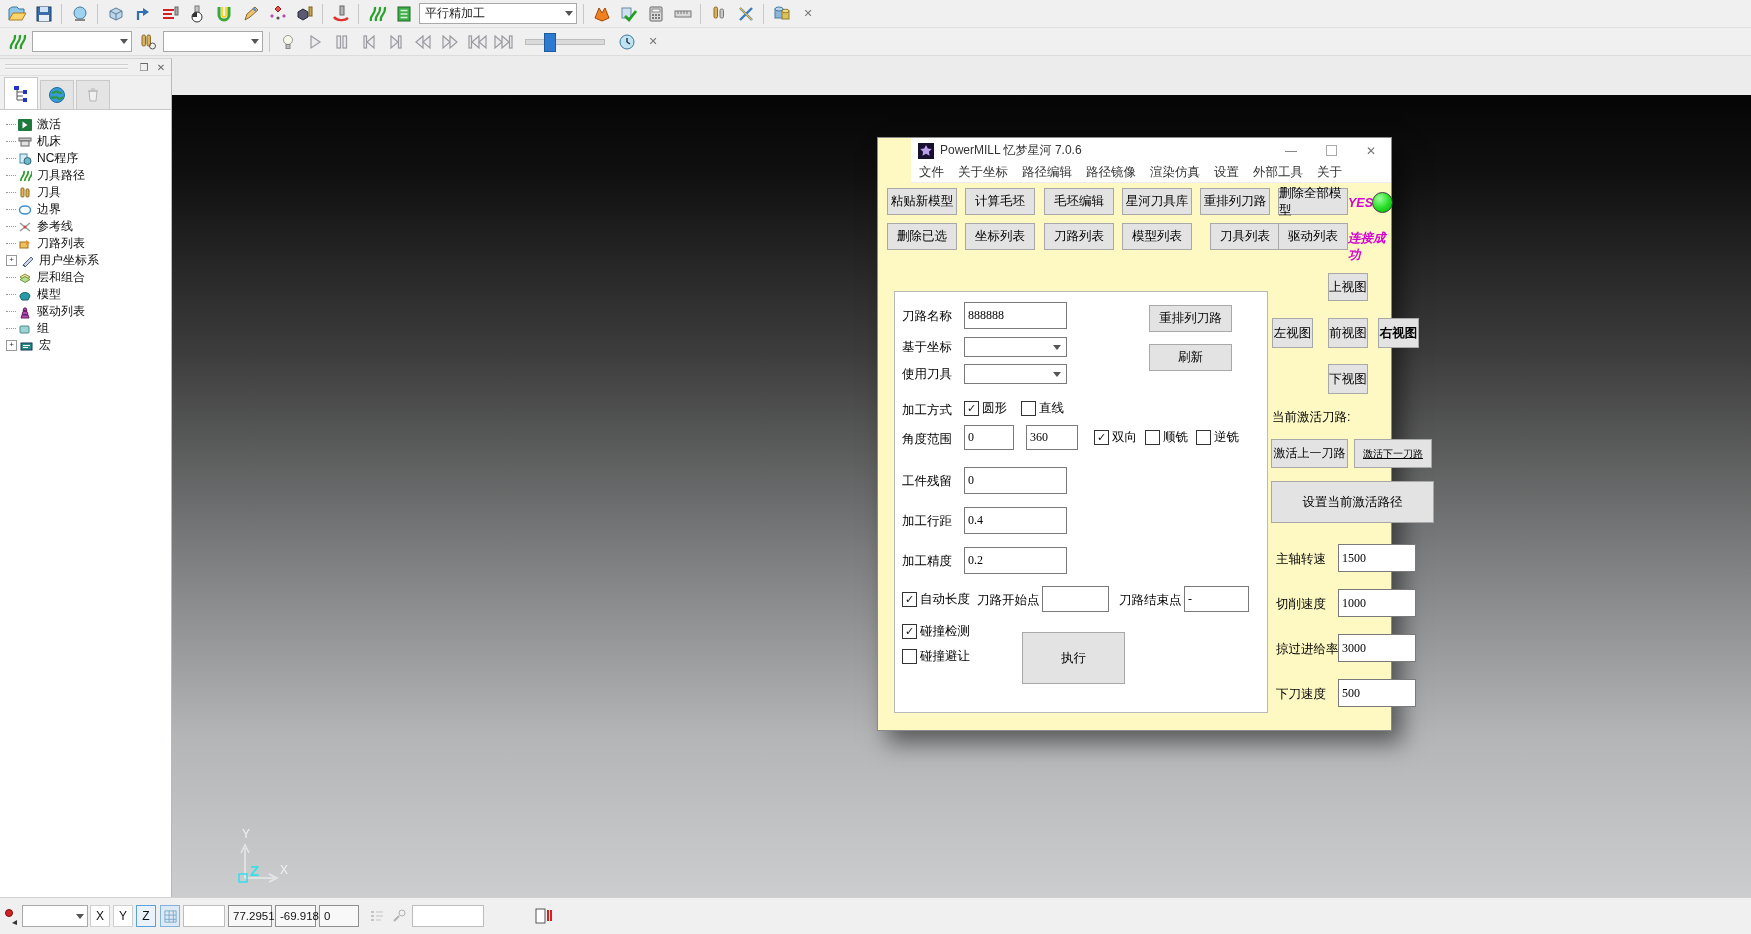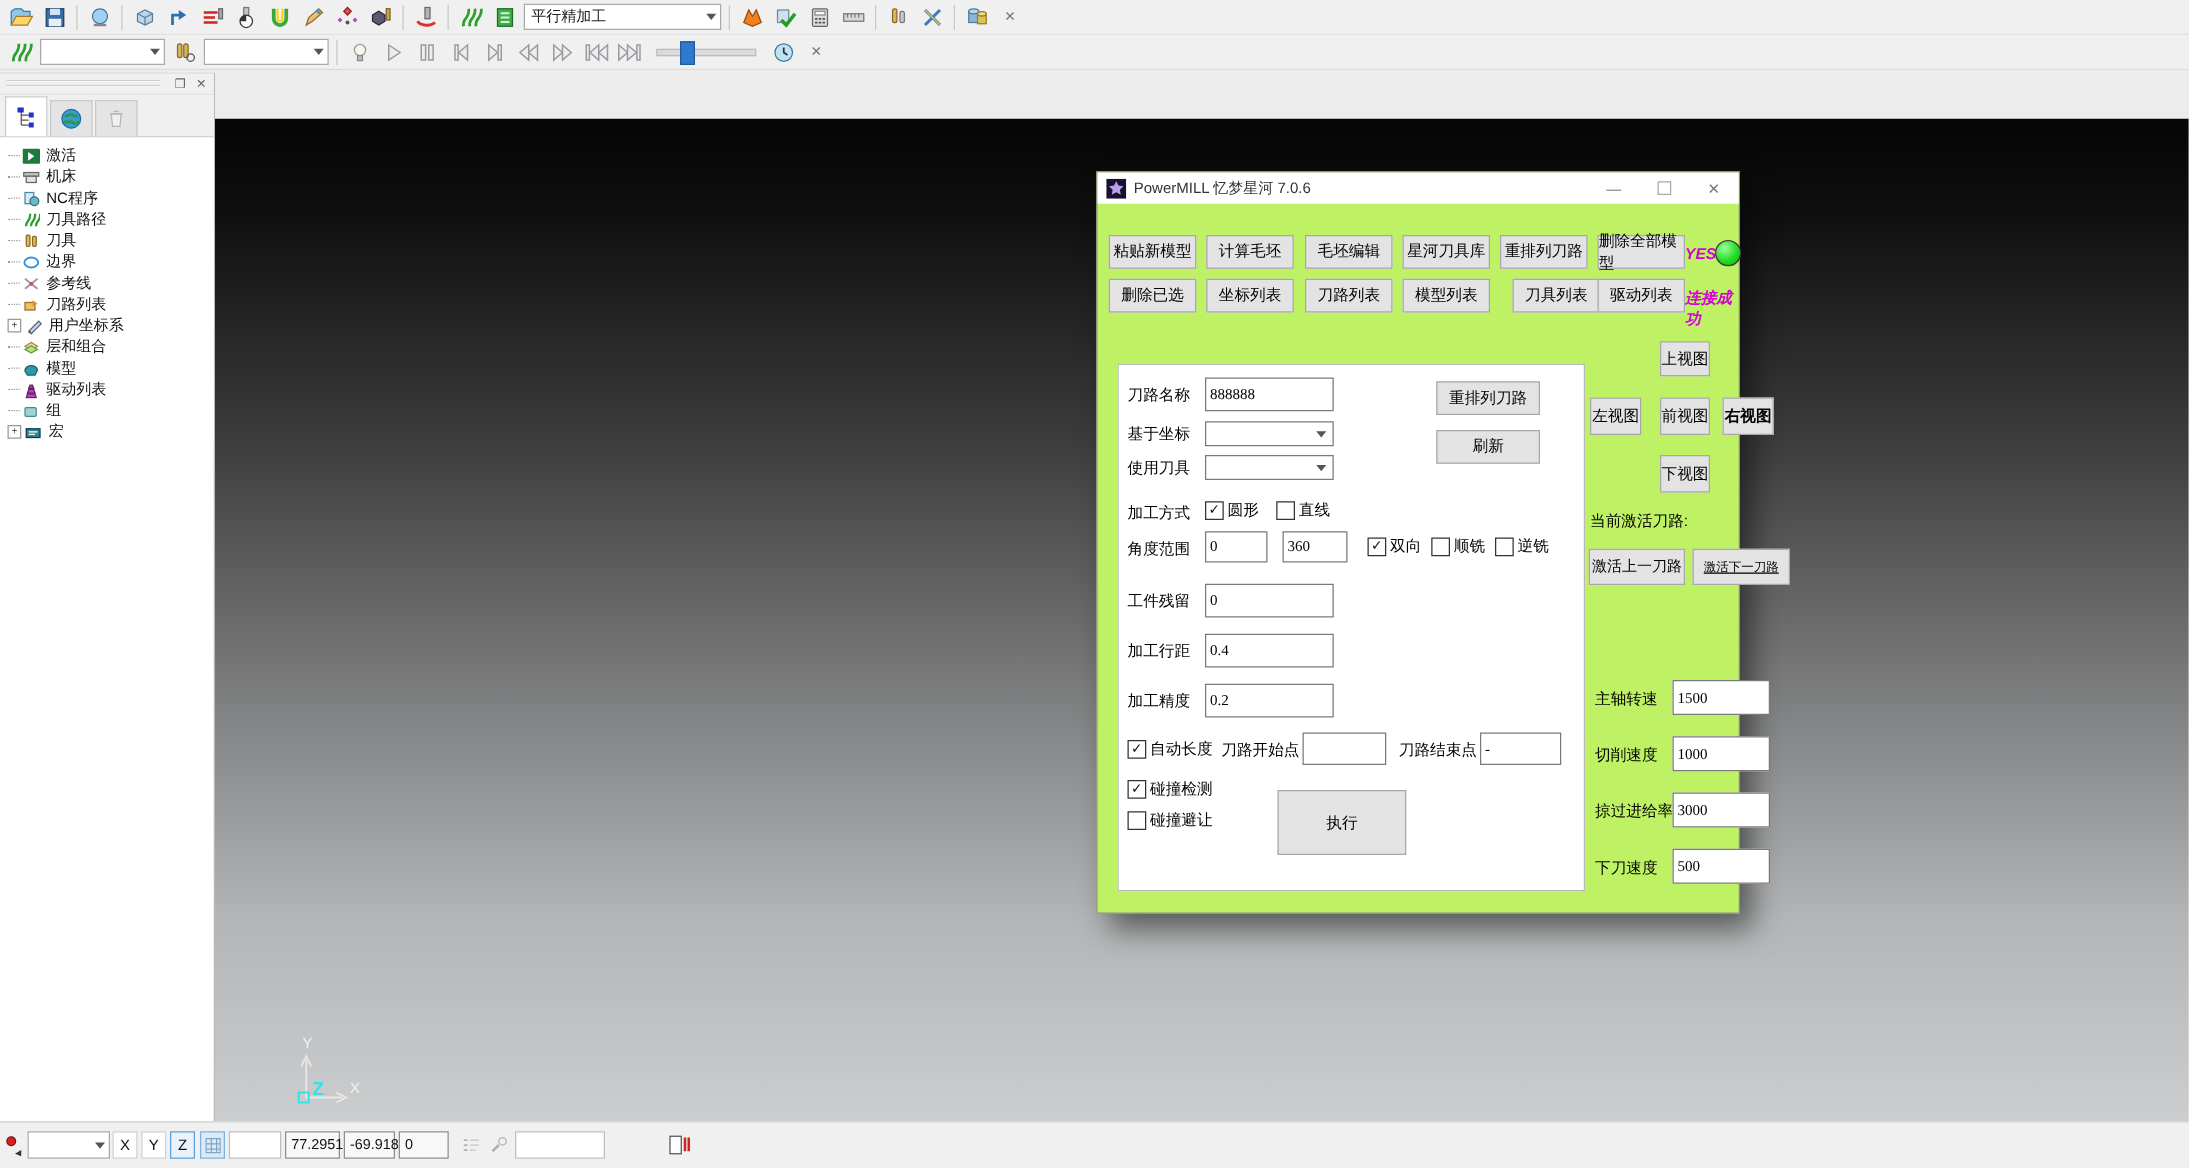--- a/index.html
+++ b/index.html
@@ -29,21 +29,21 @@
   #tree{padding:6px 0 0 6px;background:#fff;}
   .tree-row{display:flex;align-items:center;height:17px;white-space:nowrap;}
   .tree-dash{width:10px;height:1px;border-top:1px dotted #9a9a9a;margin-right:1px;flex:0 0 auto;}
   .tree-exp{width:9px;height:9px;border:1px solid #999;background:#fff;font-size:8px;line-height:7px;text-align:center;color:#333;margin-right:2px;flex:0 0 auto;}
   .tree-ico{width:16px;height:14px;display:flex;align-items:center;justify-content:center;margin-right:4px;flex:0 0 auto;}
   .tree-label{font-size:12px;color:#111;}
   
   #viewport{position:absolute;left:172px;top:95px;width:1579px;height:802px;background:linear-gradient(180deg,#050505 0%,#101010 10%,#3c3c3c 32%,#7e7f80 58%,#b3b5b6 80%,#cbcdce 100%);}
   #axis-triad{position:absolute;left:40px;bottom:4px;}
   
-  #dialog{position:absolute;left:877px;top:137px;width:515px;height:594px;background:#bef264;border:1px solid #8a8a8a;box-shadow:10px 12px 22px rgba(0,0,0,.5);box-sizing:border-box;}
+  #dialog{position:absolute;left:877px;top:137px;width:515px;height:594px;background:#fef9c3;border:1px solid #8a8a8a;box-shadow:10px 12px 22px rgba(0,0,0,.5);box-sizing:border-box;padding-left:33px;}
   #dlg-titlebar{height:25px;background:#fff;display:flex;align-items:center;padding-left:7px;}
   #dlg-title{margin-left:6px;color:#333;font-size:12px;}
   #dlg-winbtns{margin-left:auto;display:flex;height:100%;}
   .winbtn{width:40px;display:flex;align-items:center;justify-content:center;color:#777;font-size:12px;}
   .maxbox{width:9px;height:9px;border:1px solid #aaa;}
   #dlg-menubar{height:19px;background:#fff;display:flex;align-items:center;padding-left:8px;border-bottom:1px solid #ededed;}
   .menu-item{margin-right:14px;color:#333;font-size:12.5px;}
   .btn{position:absolute;background:#e3e3e3;border:1px solid #a8a8a8;display:flex;align-items:center;justify-content:center;font-size:12.5px;color:#000;box-sizing:border-box;}
   .status-txt{position:absolute;color:#d400d4;font-weight:bold;font-size:12.5px;font-style:italic;}
   #conn-dot{position:absolute;left:494px;top:54px;width:19px;height:19px;border-radius:50%;background:radial-gradient(circle at 35% 30%,#9dff9d,#22dd22 55%,#0cb30c);border:1px solid #3a3a3a;}
@@ -502,20 +502,30 @@
         </span>
       <span id="dlg-title">PowerMILL 忆梦星河  7.0.6</span>
       <div id="dlg-winbtns">
         <span class="winbtn">—</span>
         <span class="winbtn">
             <span class="maxbox"></span>
           </span>
         <span class="winbtn">✕</span>
       </div>
     </div>
+    <div id="dlg-menubar">
+        <span class="menu-item">文件</span>
+        <span class="menu-item">关于坐标</span>
+        <span class="menu-item">路径编辑</span>
+        <span class="menu-item">路径镜像</span>
+        <span class="menu-item">渲染仿真</span>
+        <span class="menu-item">设置</span>
+        <span class="menu-item">外部工具</span>
+        <span class="menu-item">关于</span>
+      </div>
 
     <div id="dlg-actions">
         <div class="btn" style="left: 9px; top: 50px; width: 70px; height: 27px;">粘贴新模型</div>
         <div class="btn" style="left: 87px; top: 50px; width: 70px; height: 27px;">计算毛坯</div>
         <div class="btn" style="left: 166px; top: 50px; width: 70px; height: 27px;">毛坯编辑</div>
         <div class="btn" style="left: 244px; top: 50px; width: 70px; height: 27px;">星河刀具库</div>
         <div class="btn" style="left: 322px; top: 50px; width: 70px; height: 27px;">重排列刀路</div>
         <div class="btn" style="left: 400px; top: 50px; width: 70px; height: 27px;">删除全部模型</div>
         <div class="btn" style="left: 9px; top: 85px; width: 70px; height: 27px;">删除已选</div>
         <div class="btn" style="left: 87px; top: 85px; width: 70px; height: 27px;">坐标列表</div>
@@ -610,20 +620,21 @@
 
     <div class="btn" style="left:450px;top:135px;width:40px;height:28px;">上视图</div>
     <div class="btn" style="left:394px;top:180px;width:41px;height:30px;">左视图</div>
     <div class="btn" style="left:450px;top:180px;width:40px;height:30px;">前视图</div>
     <div class="btn" style="left:500px;top:180px;width:41px;height:30px;font-weight:bold;">右视图</div>
     <div class="btn" style="left:450px;top:226px;width:40px;height:30px;">下视图</div>
 
     <span class="sp-label" style="left:394px;top:271px;">当前激活刀路:</span>
     <div class="btn" style="left:393px;top:301px;width:77px;height:29px;font-size:12px;">激活上一刀路</div>
     <div class="btn" style="left:476px;top:301px;width:78px;height:29px;font-size:10px;text-decoration:underline;">激活下一刀路</div>
+    <div class="btn" style="left:393px;top:343px;width:163px;height:42px;">设置当前激活路径</div>
 
     <div id="speed-rows">
         <span class="sp-label" style="left: 398px; top: 413px;">主轴转速</span>
         <input class="txt" value="1500" style="left: 460px; top: 406px; width: 78px; height: 28px;">
         <span class="sp-label" style="left: 398px; top: 458px;">切削速度</span>
         <input class="txt" value="1000" style="left: 460px; top: 451px; width: 78px; height: 28px;">
         <span class="sp-label" style="left: 398px; top: 503px;">掠过进给率</span>
         <input class="txt" value="3000" style="left: 460px; top: 496px; width: 78px; height: 28px;">
         <span class="sp-label" style="left: 398px; top: 548px;">下刀速度</span>
         <input class="txt" value="500" style="left: 460px; top: 541px; width: 78px; height: 28px;">

